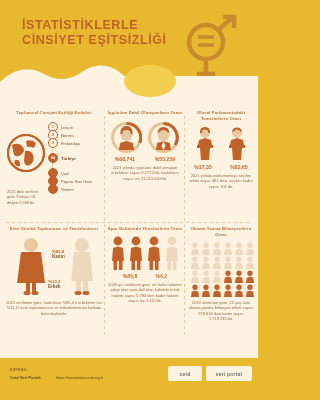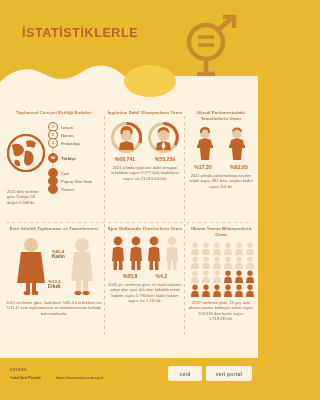--- a/index.html
+++ b/index.html
@@ -7,21 +7,21 @@
     width:258px;height:400px;overflow:hidden;
     background:#e8b92f;
     font-family:"Liberation Sans", sans-serif;
     position:relative;
   }
   .page{position:absolute;inset:0;background:#e8b92f;}
 
   
   .header{position:absolute;left:0;top:0;width:258px;height:108px;}
   .title{
-    position:absolute;left:22px;top:26px;width:150px;
+    position:absolute;left:22px;top:18px;width:150px;
     color:#c0622a;font-weight:bold;font-size:12.5px;line-height:15px;
     letter-spacing:.6px;
   }
   .gsym{position:absolute;left:176px;top:12px;}
 
   
   .cream{
     position:absolute;left:0;top:88px;width:258px;height:270px;
     background:#fdf3e0;
   }
@@ -84,20 +84,21 @@
   .logotxt{color:#6e6e6e;font-size:5px;font-weight:bold;letter-spacing:.2px;}
 </style>
 </head>
 <body>
 
 <div class="page">
 
   <div class="header">
     <div class="title">
       <div>İSTATİSTİKLERLE</div>
+      <div>CİNSİYET EŞİTSİZLİĞİ</div>
     </div>
     <svg class="gsym" width="64" height="78" viewBox="0 0 64 78">
       <circle cx="30" cy="30" r="17" fill="none" stroke="#c98a2e" stroke-width="4.5"></circle>
       <line x1="30" y1="47" x2="30" y2="73" stroke="#c98a2e" stroke-width="4.5"></line>
       <line x1="21" y1="62" x2="39" y2="62" stroke="#c98a2e" stroke-width="4.5"></line>
       <line x1="42" y1="18" x2="57" y2="5" stroke="#c98a2e" stroke-width="4.5"></line>
       <polyline points="47,5 58,5 58,16" fill="none" stroke="#c98a2e" stroke-width="4.5"></polyline>
       <line x1="22" y1="25" x2="38" y2="25" stroke="#c98a2e" stroke-width="3.5"></line>
       <line x1="22" y1="33" x2="38" y2="33" stroke="#c98a2e" stroke-width="3.5"></line>
     </svg>

